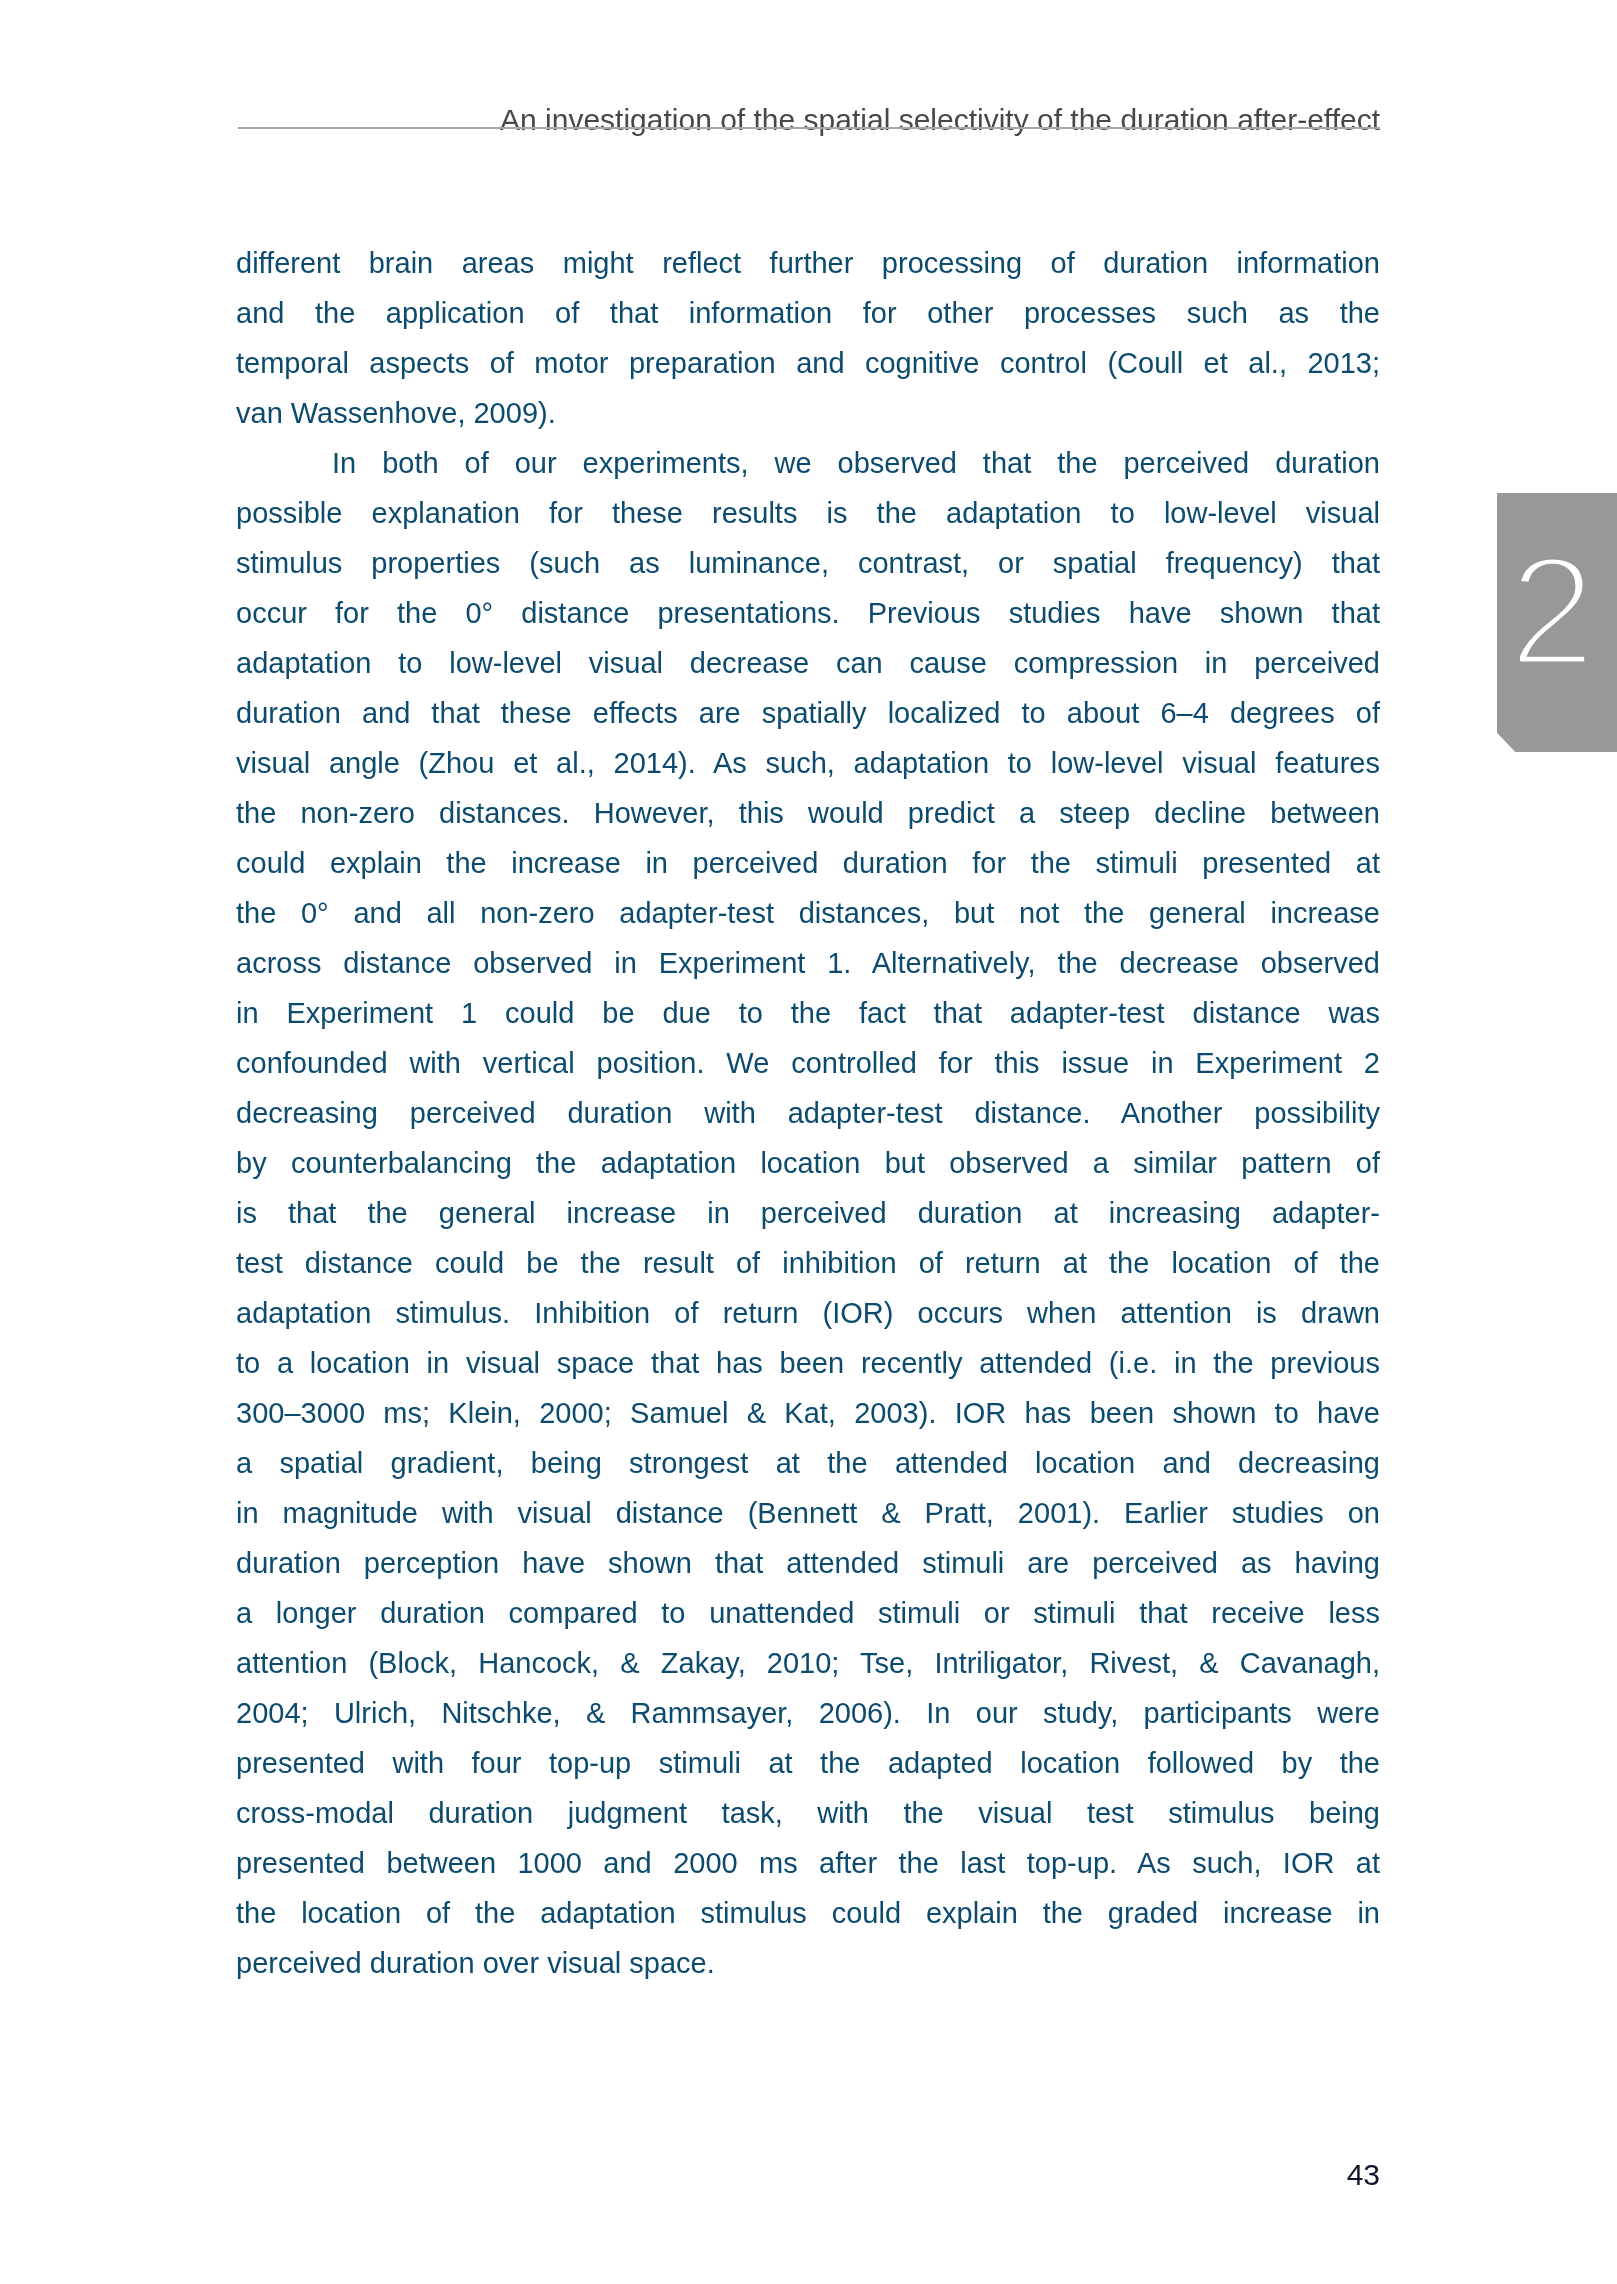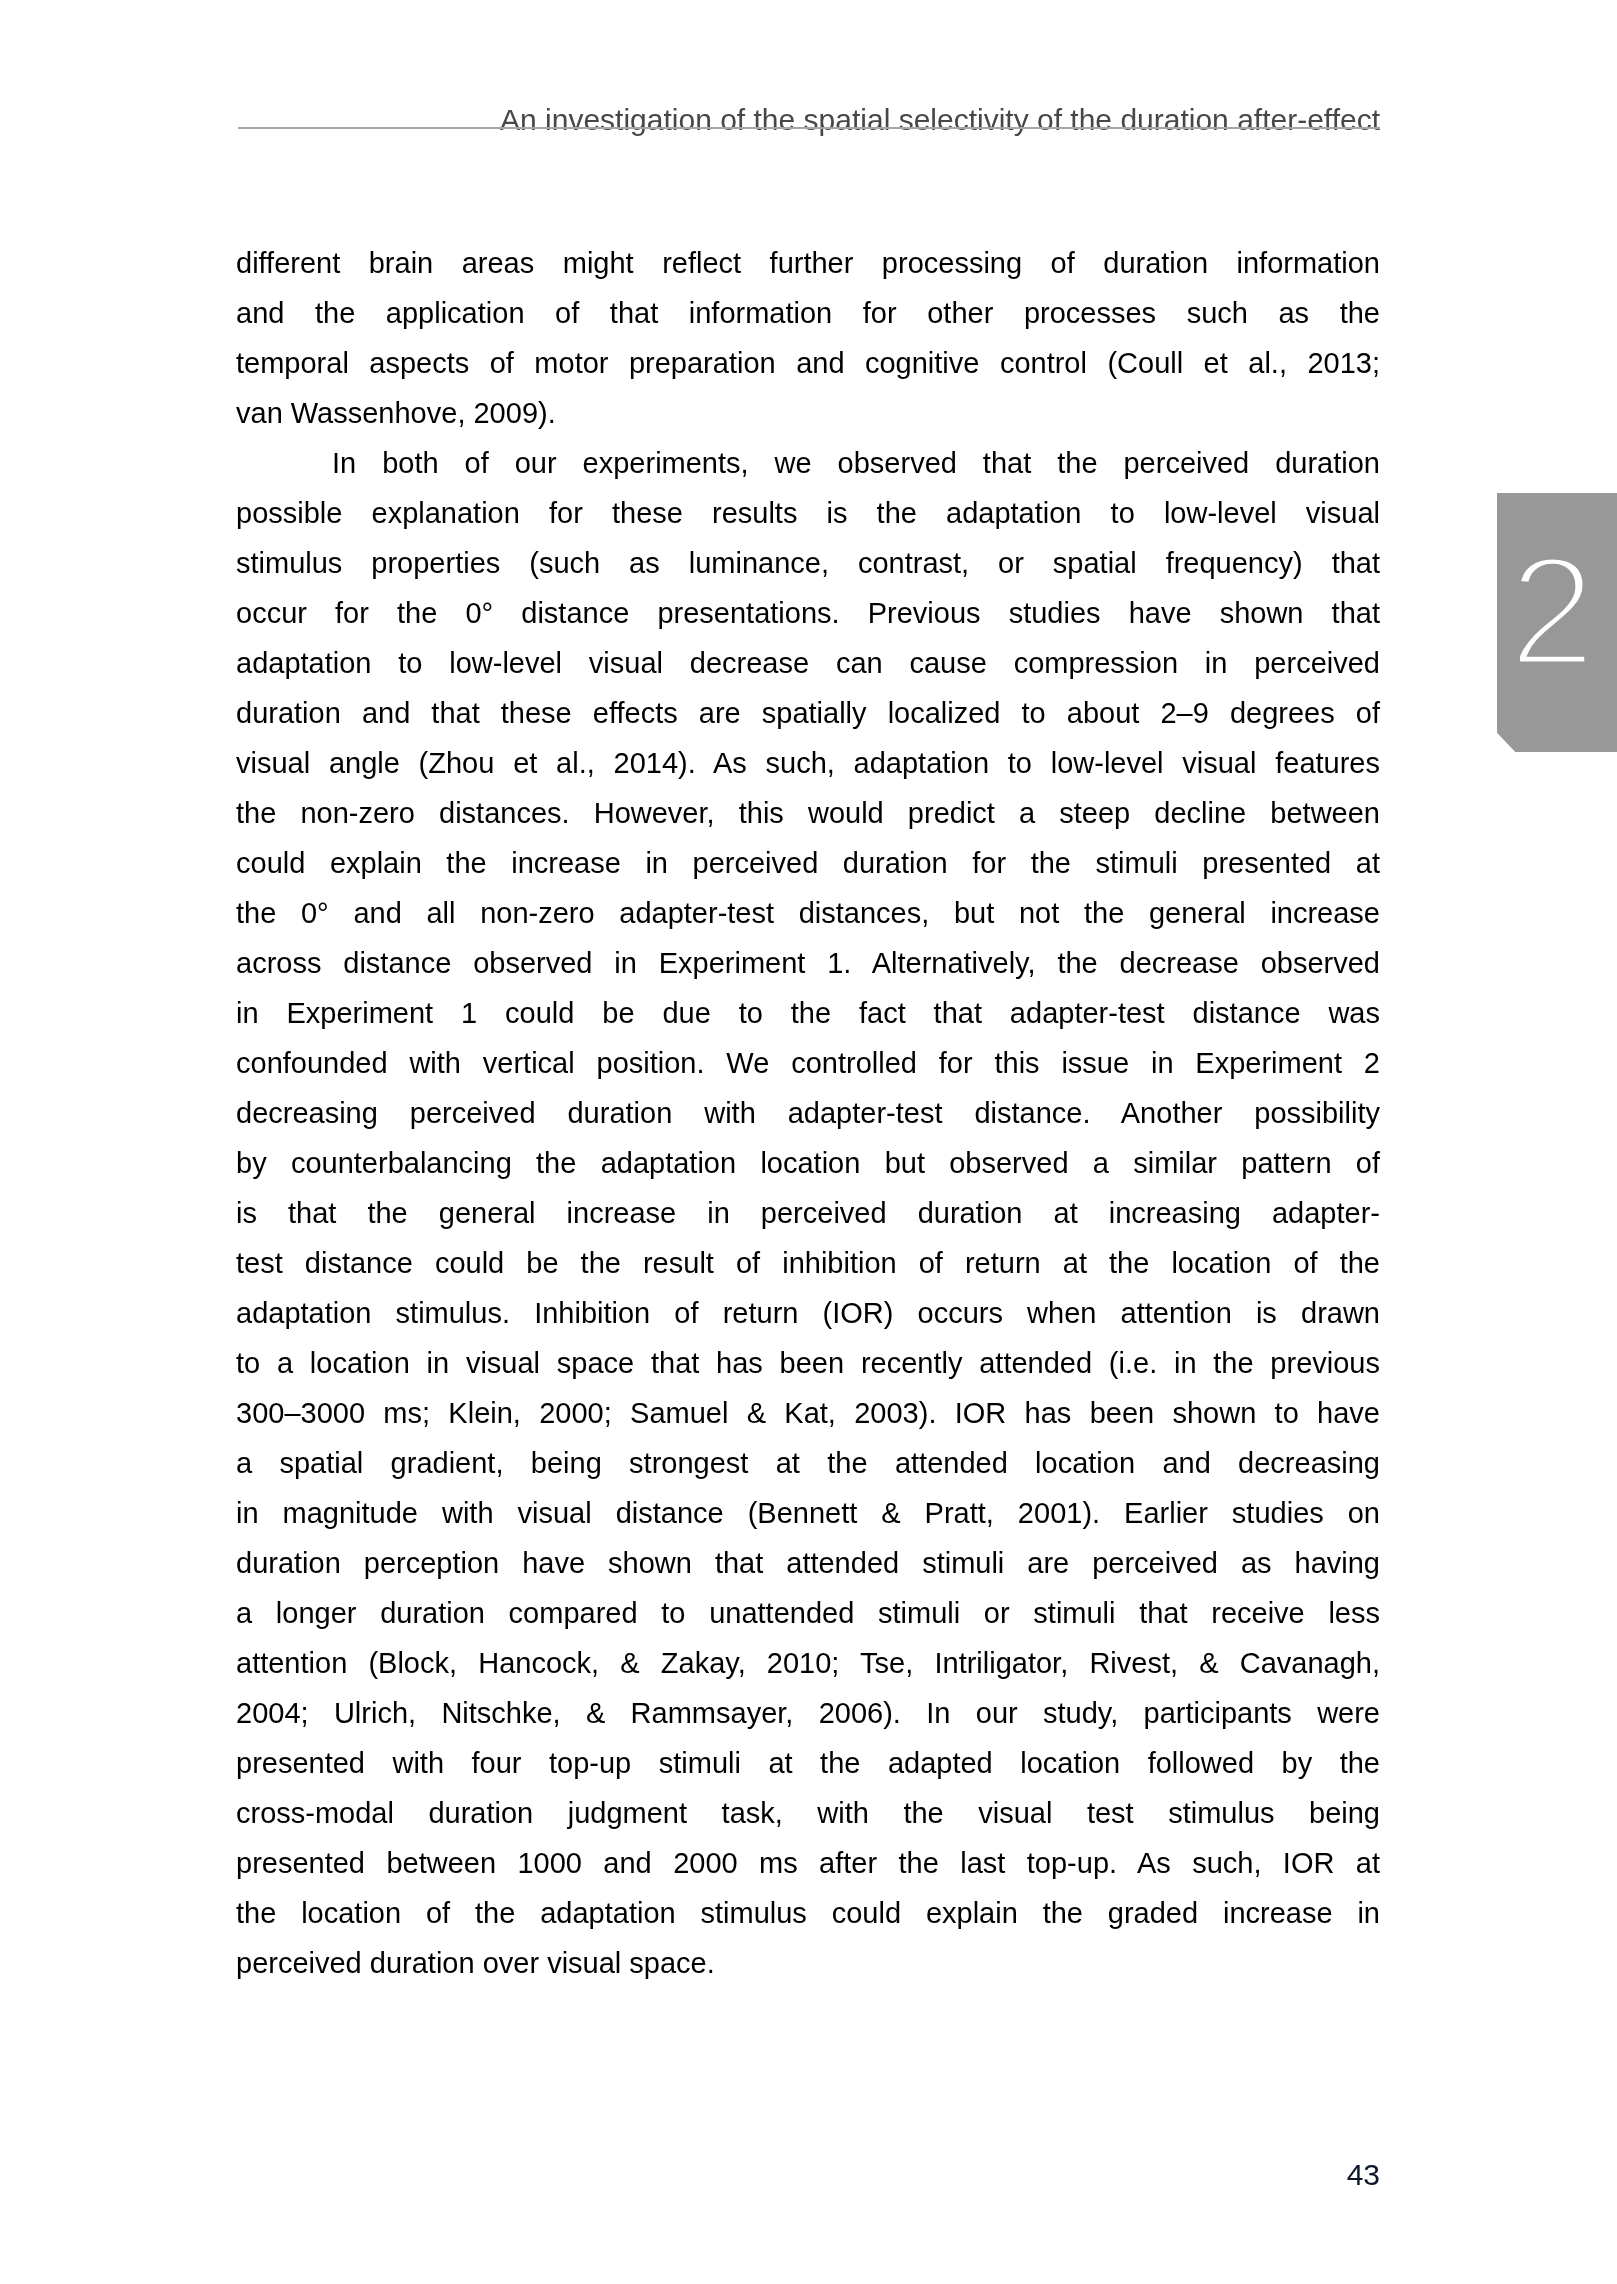--- a/index.html
+++ b/index.html
@@ -34,21 +34,21 @@
     height: 2.3px;
     background: #a6a6a6;
   }
   .text-column {
     position: absolute;
     left: 236px;
     top: 238px;
     width: 1144px;
     font-size: 29px;
     line-height: 50px;
-    color: #000000;
+    color: #0c4a6e;
   }
   .line {
     height: 50px;
     overflow: hidden;
     text-align: justify;
     text-align-last: justify;
   }
   .line.par-end {
     text-align: left;
     text-align-last: left;
@@ -102,21 +102,21 @@
   <div class="text-column">
       <div class="line">different brain areas might reflect further processing of duration information</div>
       <div class="line">and the application of that information for other processes such as the</div>
       <div class="line">temporal aspects of motor preparation and cognitive control (Coull et al., 2013;</div>
       <div class="line par-end">van Wassenhove, 2009).</div>
       <div class="line indent">In both of our experiments, we observed that the perceived duration</div>
       <div class="line">possible explanation for these results is the adaptation to low-level visual</div>
       <div class="line">stimulus properties (such as luminance, contrast, or spatial frequency) that</div>
       <div class="line">occur for the 0° distance presentations. Previous studies have shown that</div>
       <div class="line">adaptation to low-level visual decrease can cause compression in perceived</div>
-      <div class="line">duration and that these effects are spatially localized to about 2–9 degrees of</div>
+      <div class="line">duration and that these effects are spatially localized to about 6–4 degrees of</div>
       <div class="line">visual angle (Zhou et al., 2014). As such, adaptation to low-level visual features</div>
       <div class="line">the non-zero distances. However, this would predict a steep decline between</div>
       <div class="line">could explain the increase in perceived duration for the stimuli presented at</div>
       <div class="line">the 0° and all non-zero adapter-test distances, but not the general increase</div>
       <div class="line">across distance observed in Experiment 1. Alternatively, the decrease observed</div>
       <div class="line">in Experiment 1 could be due to the fact that adapter-test distance was</div>
       <div class="line">confounded with vertical position. We controlled for this issue in Experiment 2</div>
       <div class="line">decreasing perceived duration with adapter-test distance. Another possibility</div>
       <div class="line">by counterbalancing the adaptation location but observed a similar pattern of</div>
       <div class="line">is that the general increase in perceived duration at increasing adapter-</div>

